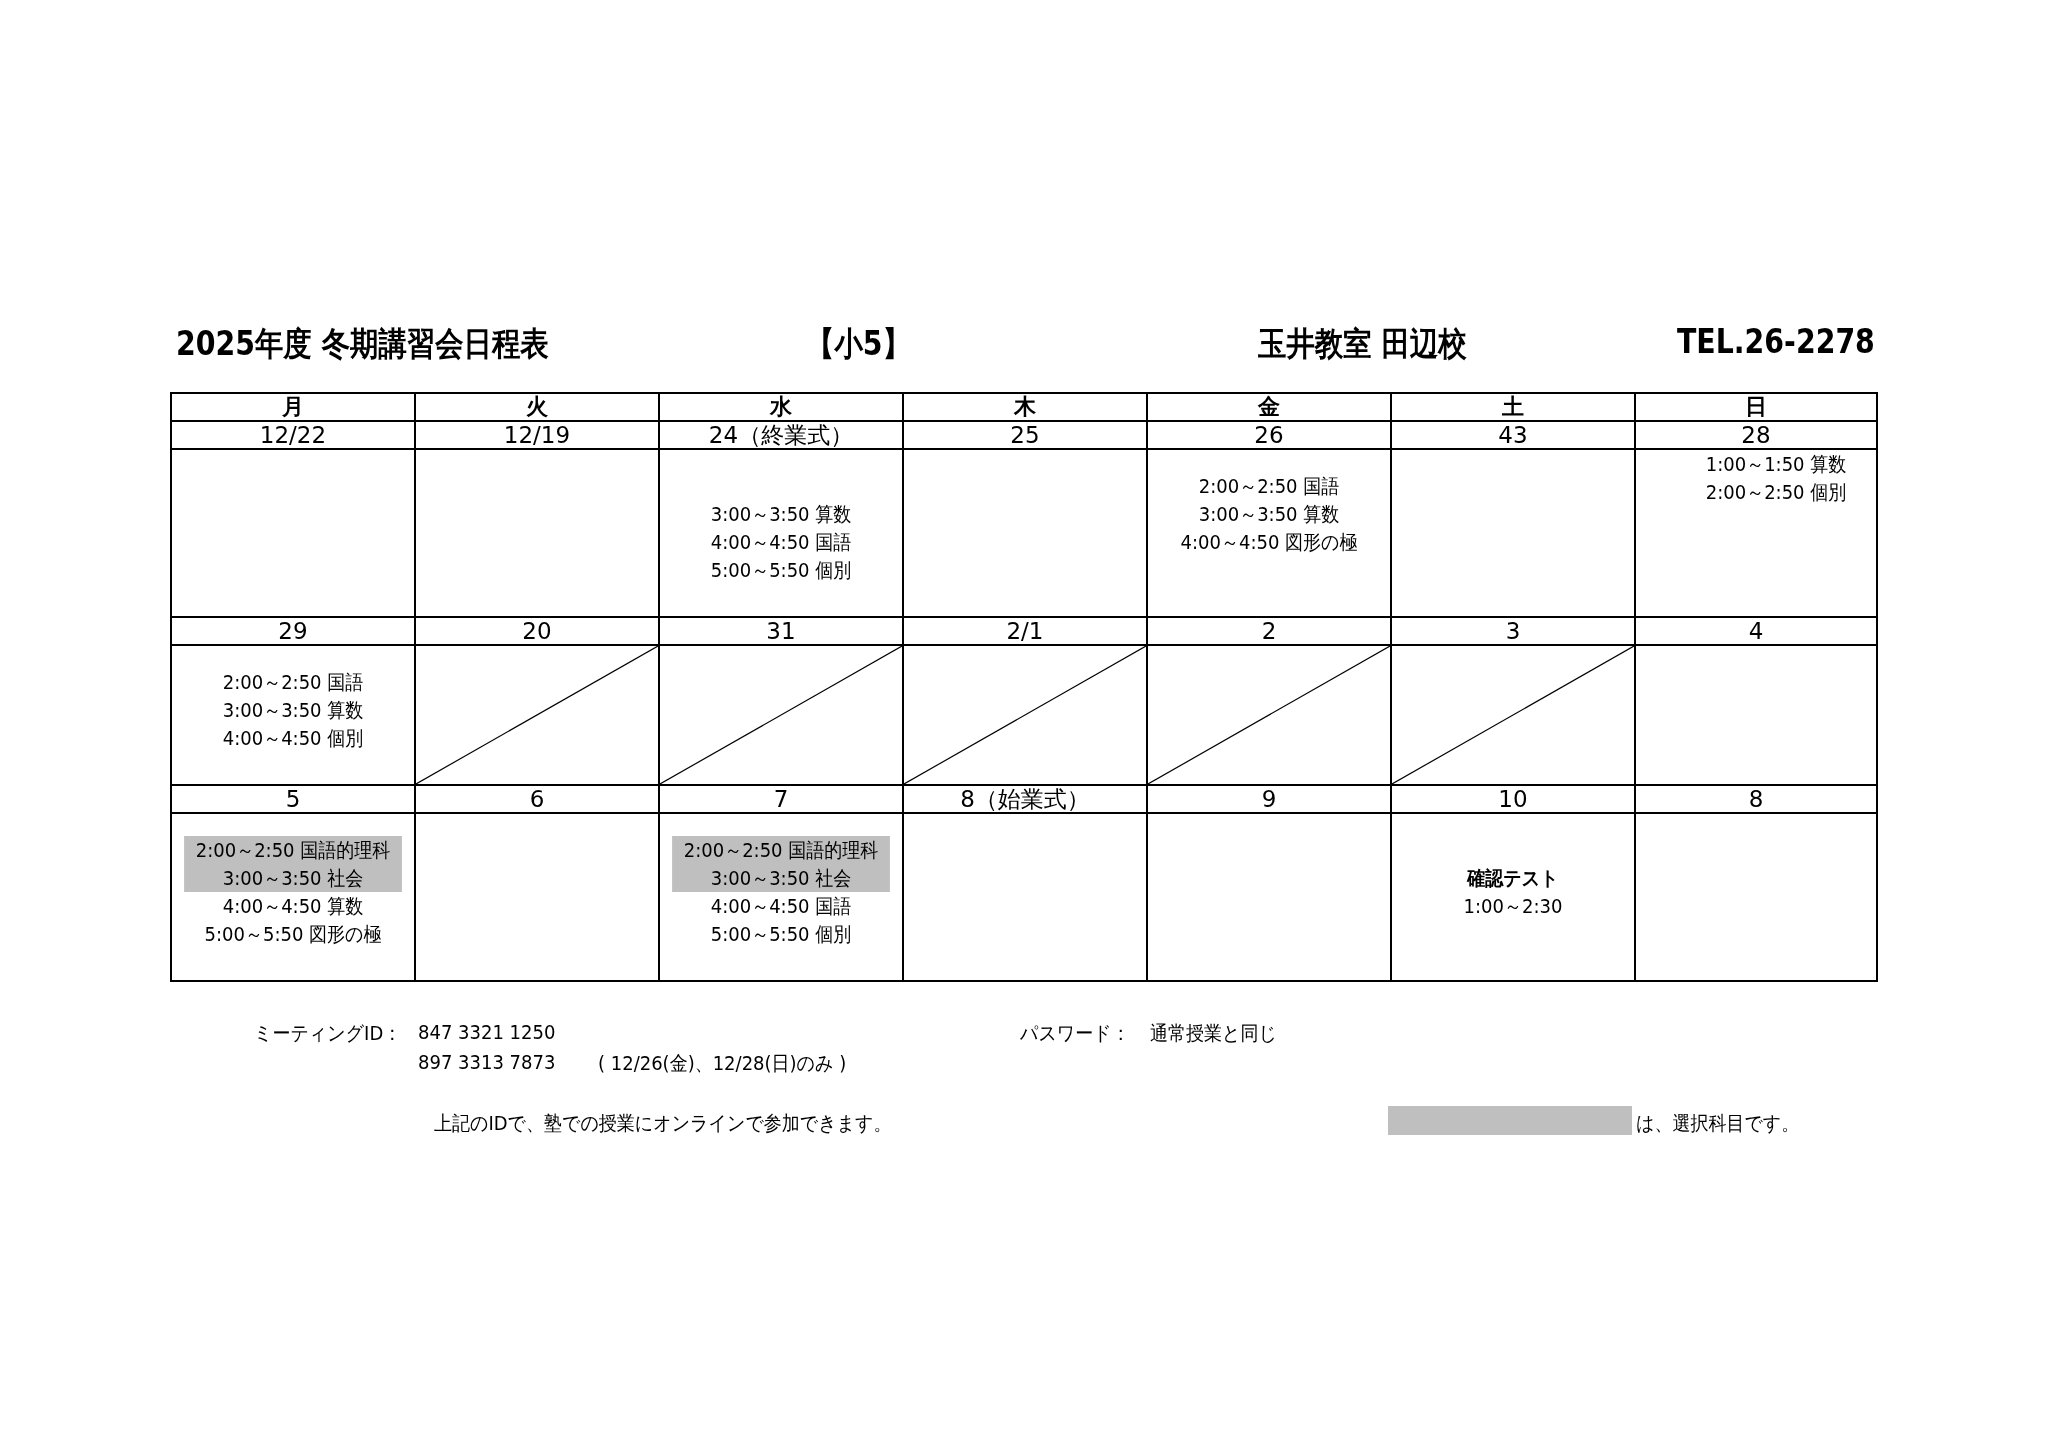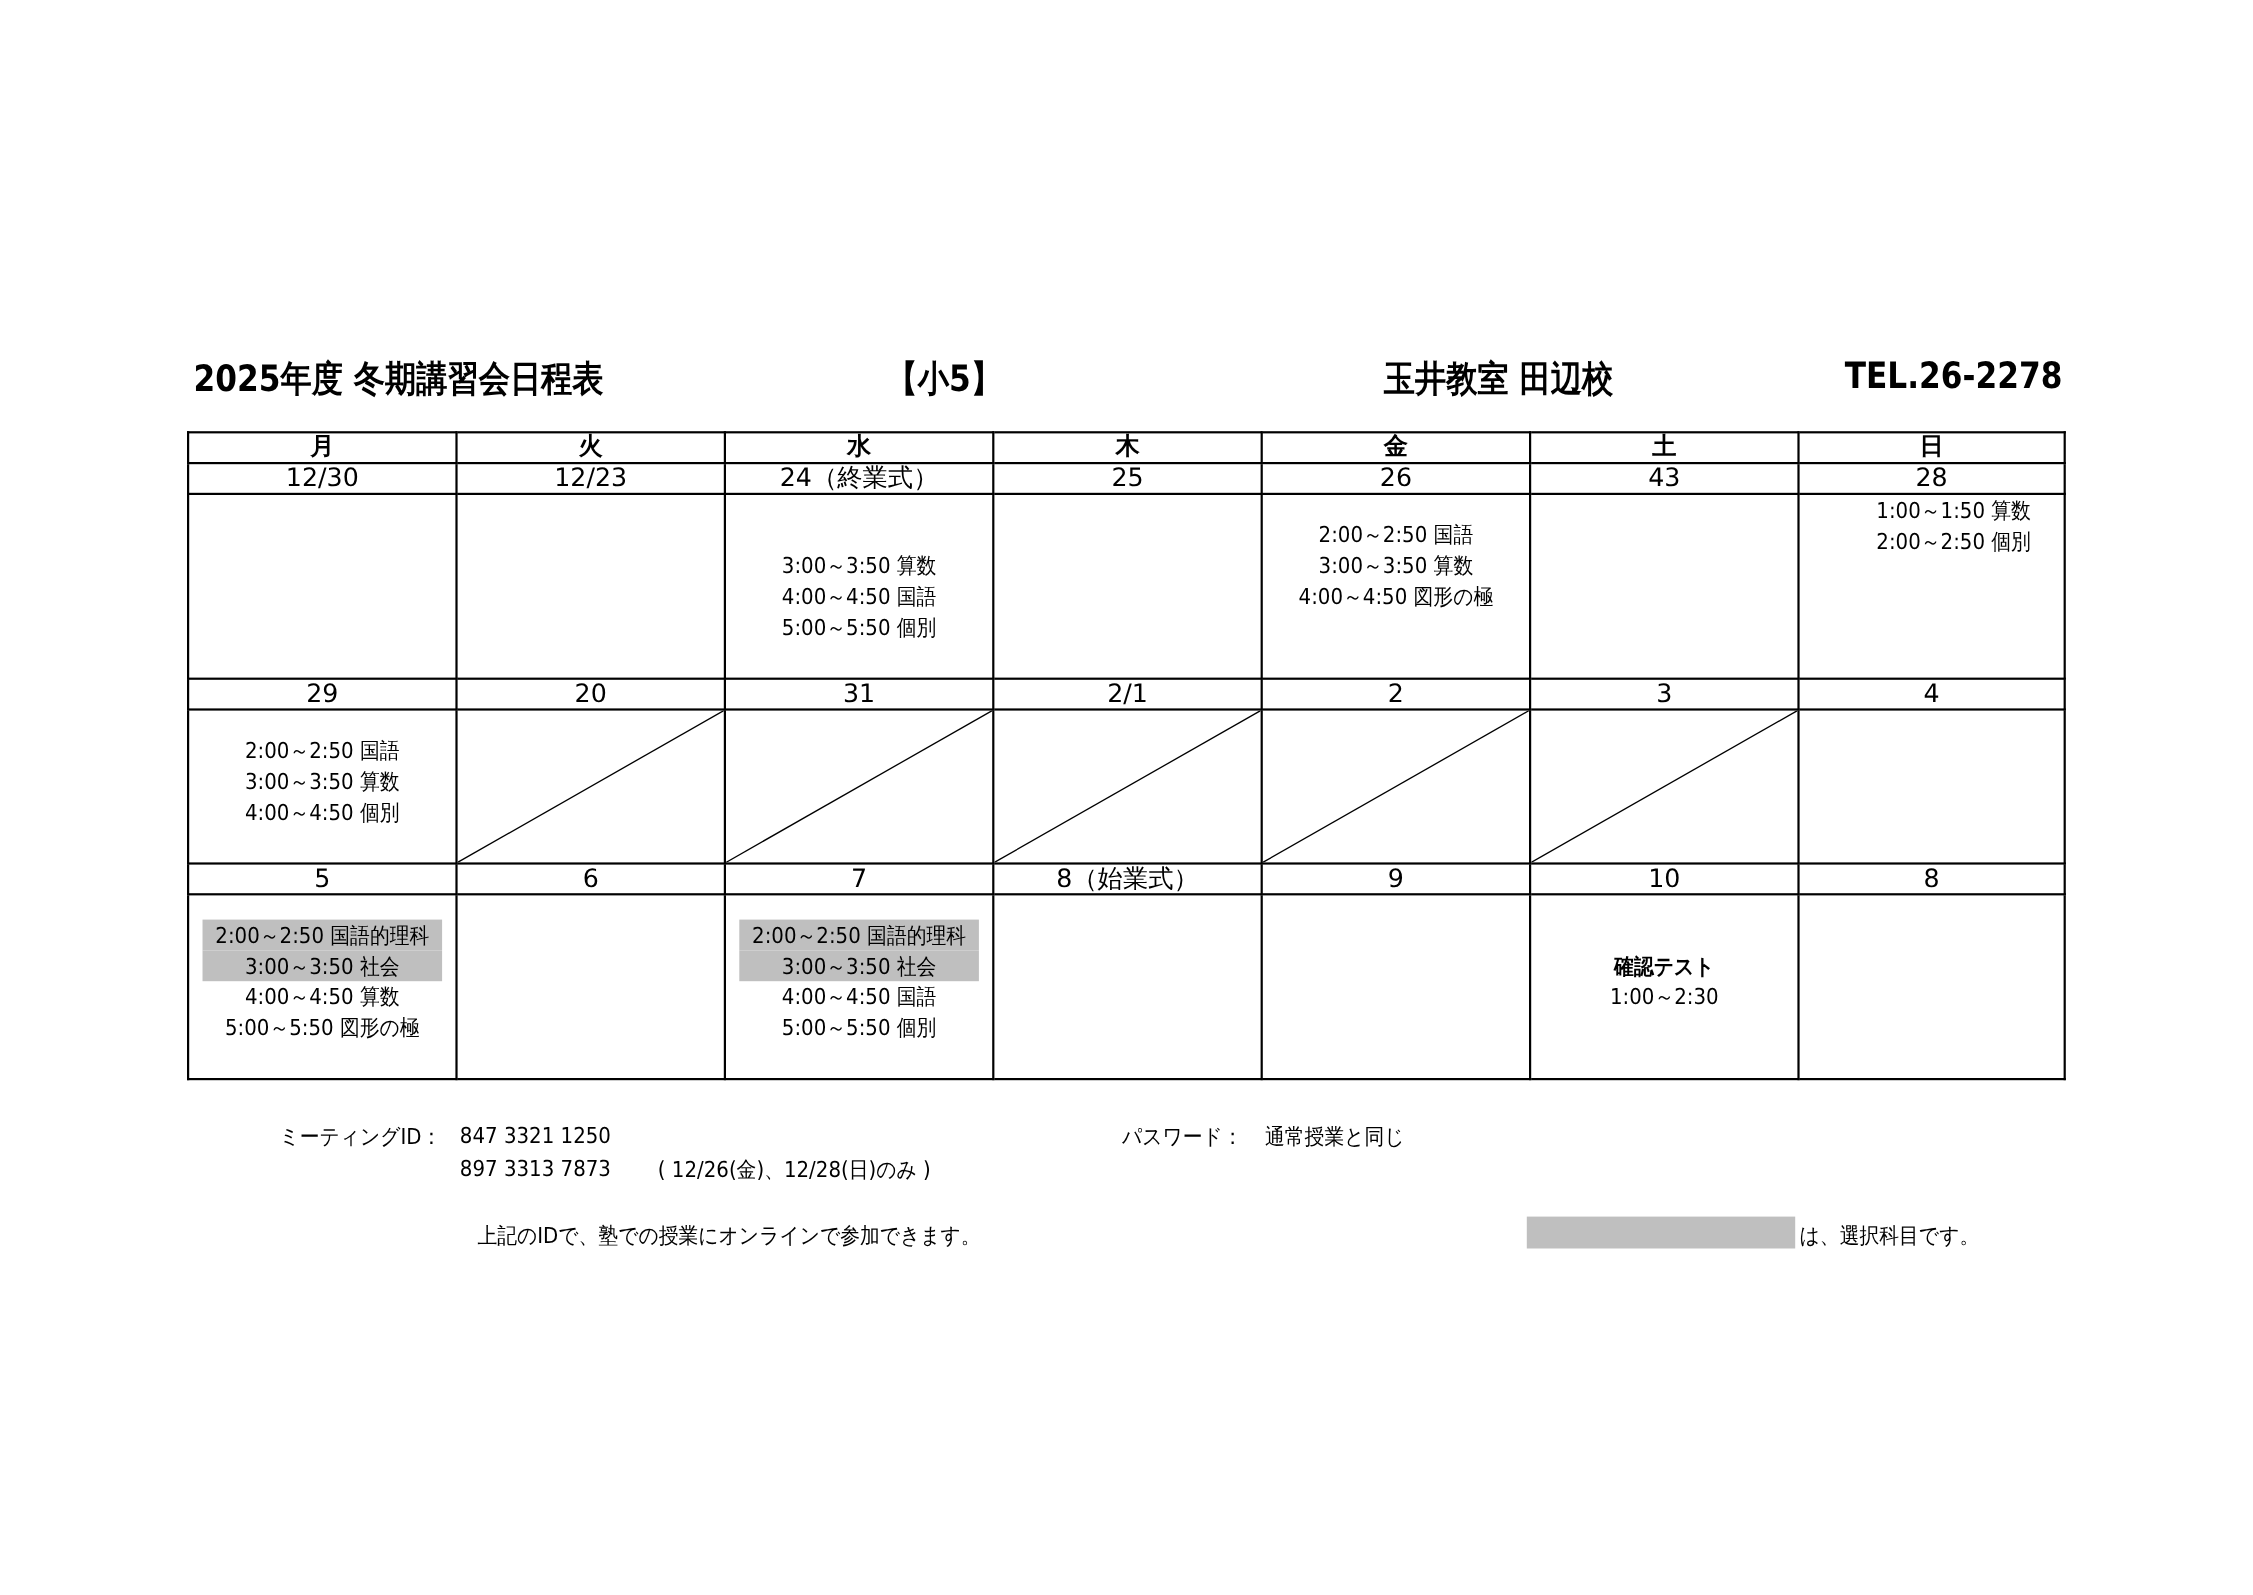--- a/index.html
+++ b/index.html
@@ -43,22 +43,22 @@
     <tr class="dow">
       <td>月</td>
       <td>火</td>
       <td>水</td>
       <td>木</td>
       <td>金</td>
       <td>土</td>
       <td>日</td>
     </tr>
   <tr class="date">
-        <td>12/30</td>
-        <td>12/23</td>
+        <td>12/22</td>
+        <td>12/19</td>
         <td>24（終業式）</td>
         <td>25</td>
         <td>26</td>
         <td>43</td>
         <td>28</td>
       </tr>
       <tr class="body">
         <td style="height: 166px;">
           <div class="cellbox" style="height: 166px;"></div>
         </td>

